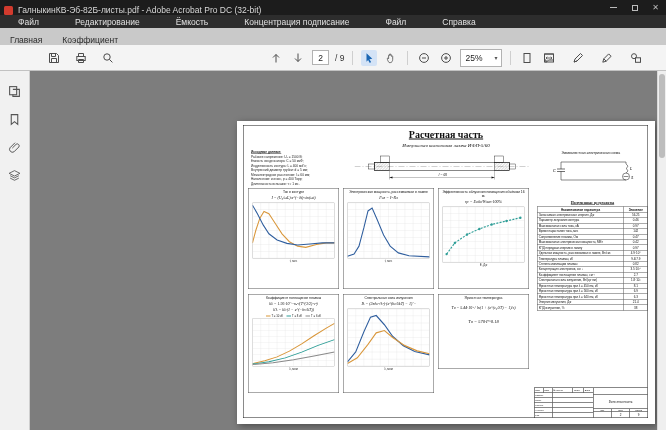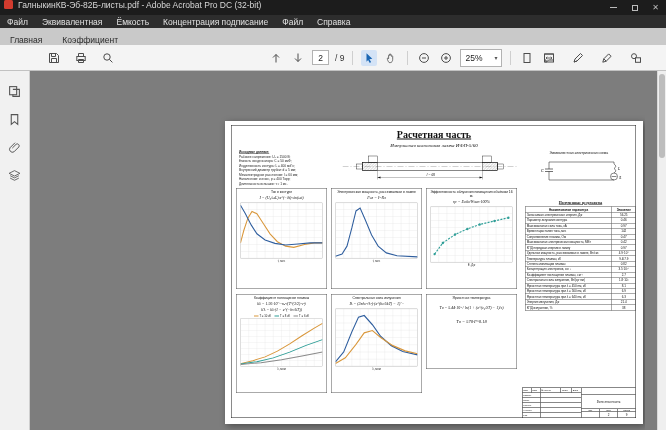--- a/index.html
+++ b/index.html
@@ -1,29 +1,29 @@
 <!DOCTYPE html>
 <html><head>
 <meta charset="utf-8">
 <style>
   *{box-sizing:border-box;margin:0;padding:0}
   html,body{width:666px;height:430px}
   body{font-family:"Liberation Sans","DejaVu Sans",sans-serif;background:#7d7d7d;position:relative;overflow:hidden}
 
   
-  .titlebar{position:absolute;left:0;top:0;width:100%;height:15px;background:#1c1c1c;display:flex;align-items:flex-start;color:#d8d8d8;font-size:8.5px;z-index:20}
+  .titlebar{position:absolute;left:0;top:0;width:100%;height:15px;background:#1c1c1c;display:flex;align-items:flex-end;color:#d8d8d8;font-size:8.5px;z-index:20}
   .appicon{width:9px;height:9px;border-radius:1.5px;background:#d23b2e;margin:0 5px 0 4px;flex:none}
   .wintitle{white-space:nowrap;overflow:hidden}
   .winctrl{margin-left:auto;display:flex;height:100%}
   .wbtn{width:21px;display:flex;align-items:center;justify-content:center;color:#bbb;font-size:8px}
   .glyph-min{width:7px;border-top:1px solid #bbb}
   .glyph-max{width:6px;height:6px;border:1px solid #bbb}
 
   .menubar{position:absolute;top:15px;width:100%;height:13px;background:#2d2d2d;display:flex;align-items:center;color:#e2e2e2;font-size:8.5px;z-index:20}
-  .mitem{padding:0 7px;cursor:default}
+  .mitem{padding:0 18px;cursor:default}
 
   .tabbar{position:absolute;top:28px;width:100%;height:17px;background:#c9c9c9;display:flex;align-items:flex-end;font-size:8.5px;color:#2b2b2b;z-index:20}
   .tab{display:flex;align-items:center;padding:0 10px}
   .tab.active-doc{background:#f4f4f4;border-left:1px solid #a8a8a8;border-right:1px solid #a8a8a8;gap:7px;max-width:125px}
   .tabclose{color:#555;font-size:9px;line-height:1}
 
   .toolbar{position:absolute;top:45px;width:100%;height:26px;background:#f4f4f4;border-bottom:1px solid #c2c2c2;z-index:20}
   .tb-left{position:absolute;left:46px;top:0;height:25px;display:flex;align-items:center;gap:11px}
   .tb-center{position:absolute;left:268px;top:0;height:25px;display:flex;align-items:center;gap:6px}
   .tb-right{position:absolute;right:22px;top:0;height:25px;display:flex;align-items:center;gap:13px}
@@ -33,21 +33,21 @@
   .pagebox{width:17px;height:15px;background:#fff;border:1px solid #b2b2b2;font-size:8.5px;display:flex;align-items:center;justify-content:center;color:#222}
   .pagesep{font-size:8.5px;color:#333;white-space:nowrap}
   .zoombox{height:15px;background:#fff;border:1px solid #b2b2b2;font-size:8.5px;display:flex;align-items:center;padding:8px 4px;gap:12px;color:#222}
   .chev{font-size:6px;color:#555}
   .vdiv{width:1px;height:14px;background:#cfcfcf;margin:0 2px}
 
   .sidebar{position:absolute;left:0;top:71px;width:30px;height:359px;background:#f1f1f1;border-right:1px solid #cfcfcf;display:flex;flex-direction:column;align-items:center;padding-top:12px;gap:12px;z-index:10}
   .sicon{width:16px;height:16px;display:flex;align-items:center;justify-content:center}
   .sicon svg{width:13px;height:13px;display:block}
 
-  .canvas{position:absolute;left:18px;top:71px;width:627px;height:359px;background:#7d7d7d;overflow:hidden}
+  .canvas{position:absolute;left:30px;top:71px;width:627px;height:359px;background:#7d7d7d;overflow:hidden}
   .vscroll{position:absolute;right:0;top:71px;width:9px;height:359px;background:#efefef;border-left:1px solid #d9d9d9;z-index:15}
   .vthumb{position:absolute;left:1px;top:3px;width:6px;height:84px;background:#bdbdbd;border-radius:3px}
 
   
   .page{position:absolute;left:207px;top:50px;width:418px;height:303px;background:#fff;box-shadow:2px 2px 7px rgba(0,0,0,.4)}
   .pagein{width:836px;height:606px;transform:scale(.5);transform-origin:0 0;position:relative;color:#111}
   .abs{position:absolute}
   .serif{font-family:"Liberation Serif","DejaVu Serif",serif}
   .frame{left:12px;top:8px;width:810px;height:586px;border:1.2px solid #161616}
   .doc-title{left:0;top:16px;width:100%;text-align:center;font-size:20px;font-weight:bold;text-decoration:underline}
@@ -97,21 +97,21 @@
       </span>
     <span class="wbtn">
         <span class="glyph-max"></span>
       </span>
     <span class="wbtn">✕</span>
   </span>
 </div>
 
 <div class="menubar">
   <span class="mitem">Файл</span>
-  <span class="mitem">Эквивалентная</span>
+  <span class="mitem">Редактирование</span>
   <span class="mitem">Ёмкость</span>
   <span class="mitem">Концентрация подписание</span>
   <span class="mitem">Файл</span>
   <span class="mitem">Справка</span>
 </div>
 
 <div class="tabbar">
   <span class="tab">Главная</span>
   <span class="tab">Коэффициент</span>
 </div>

